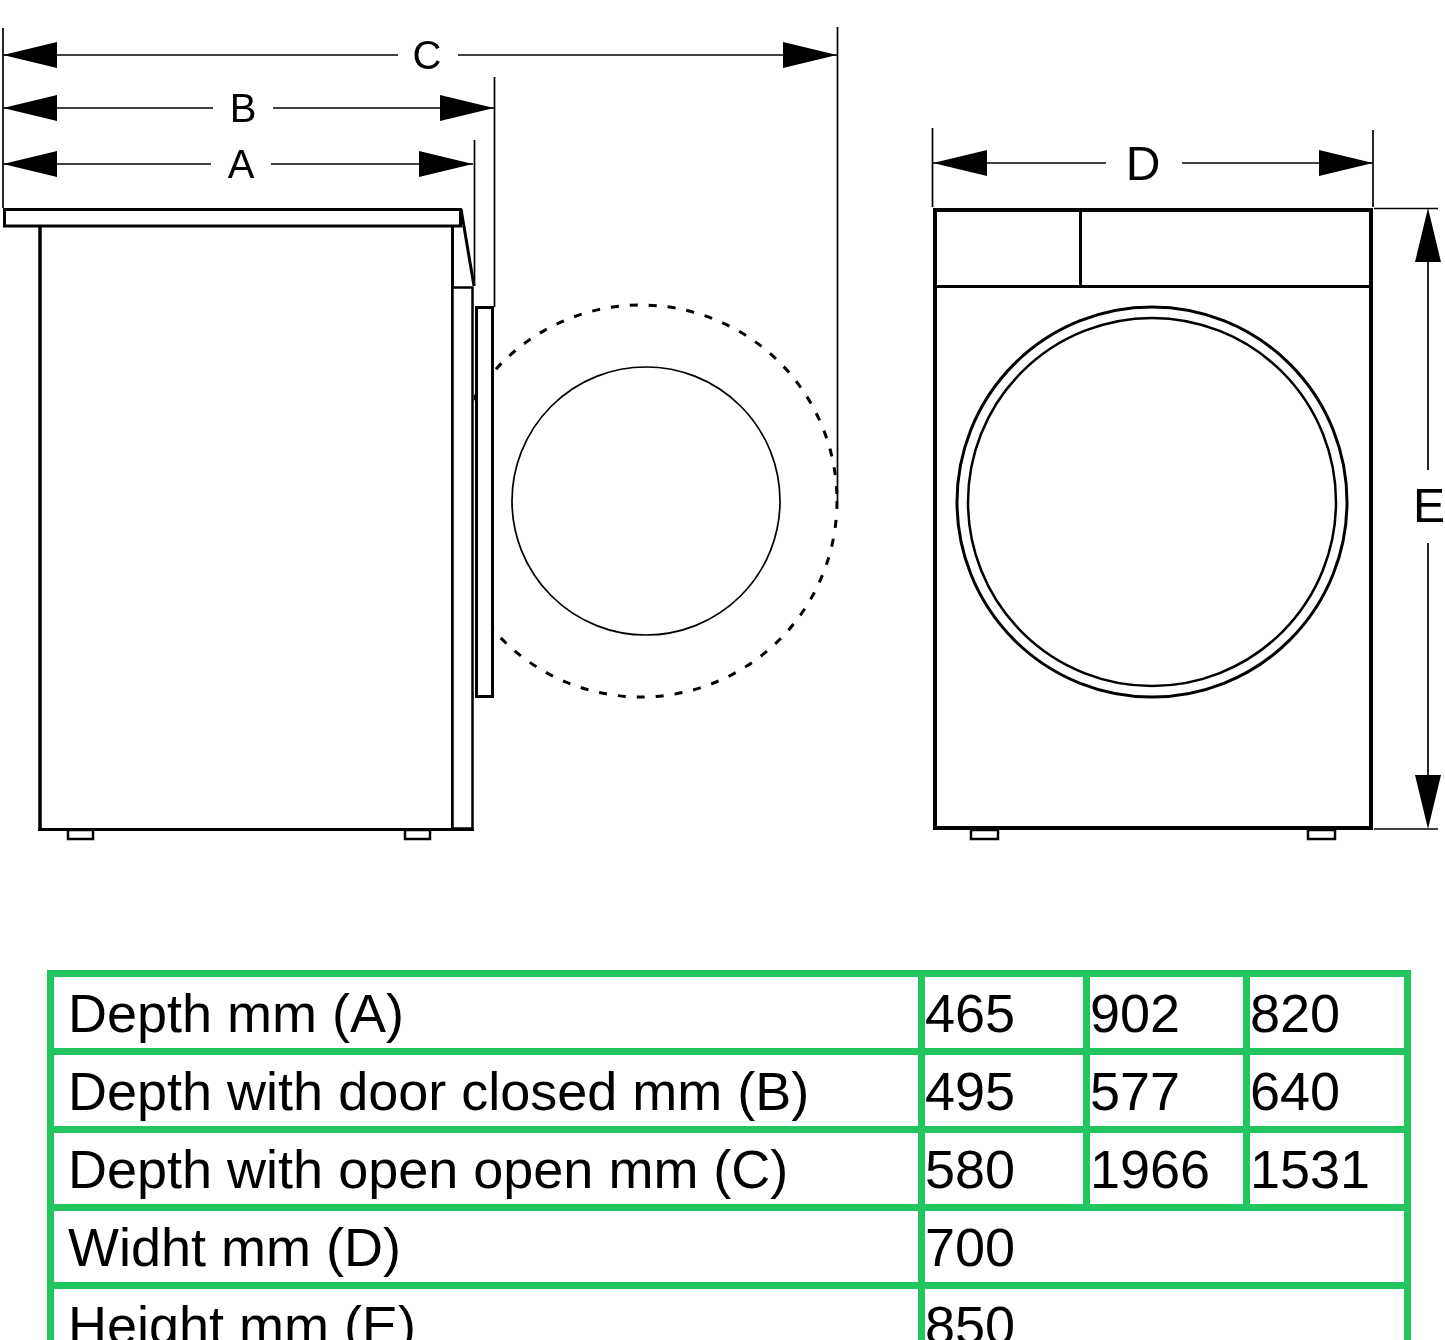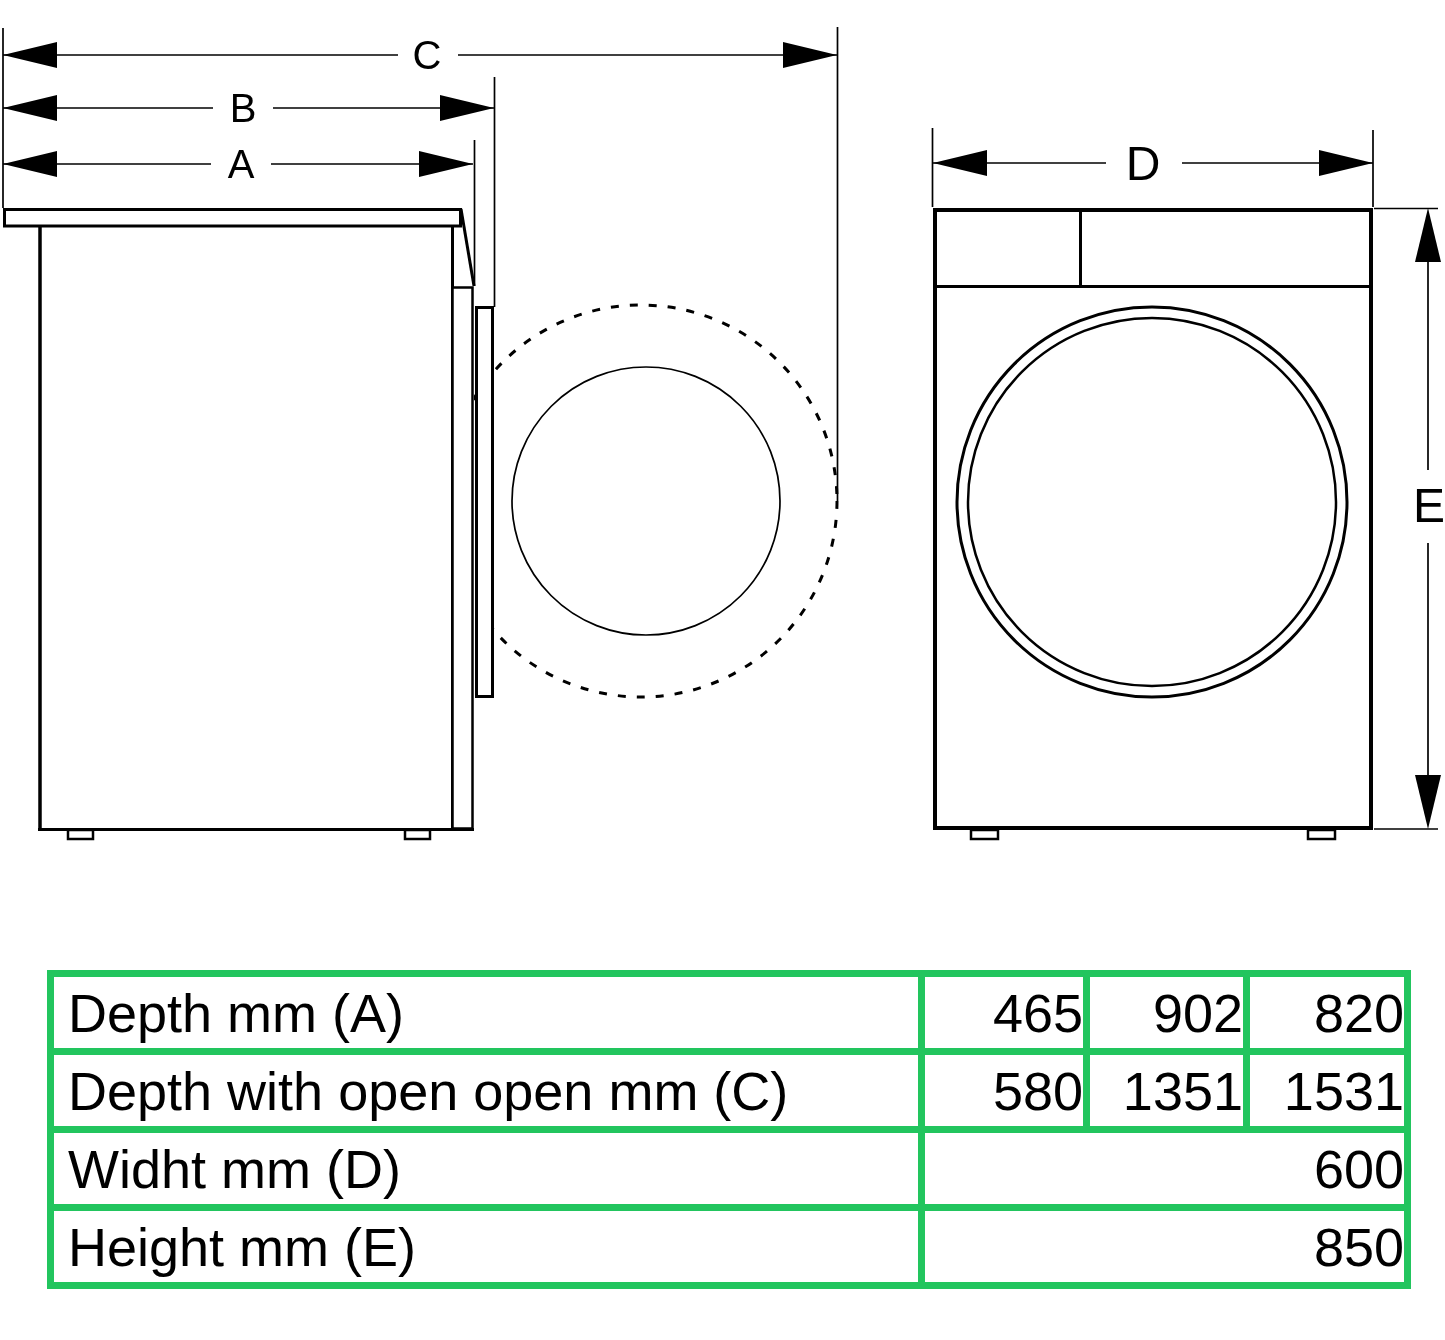--- a/index.html
+++ b/index.html
@@ -37,21 +37,21 @@
   }
   .dim-table td{
     border:7px solid #22c55e;
     height:71px;
     padding:0;
     vertical-align:middle;
     white-space:nowrap;
     overflow:hidden;
   }
   .dim-table td.lbl{text-align:left;padding-left:14px;}
-  .dim-table td.val{text-align:right;}
+  .dim-table td.val{text-align:left;}
 </style>
 </head>
 <body>
 
 <div id="canvas">
 
   <svg width="1445" height="1340" viewBox="0 0 1445 1340">
 
     <g>
 
@@ -148,28 +148,34 @@
         <col style="width:161px">
     </colgroup>
     <tbody>
         <tr>
       <td class="lbl">Depth mm (A)</td>
       <td class="val">465</td>
       <td class="val">902</td>
       <td class="val">820</td>
     </tr>
     <tr>
+      <td class="lbl">Depth with door closed mm (B)</td>
+      <td class="val">495</td>
+      <td class="val">577</td>
+      <td class="val">640</td>
+    </tr>
+    <tr>
       <td class="lbl">Depth with open open mm (C)</td>
       <td class="val">580</td>
-      <td class="val">1351</td>
+      <td class="val">1966</td>
       <td class="val">1531</td>
     </tr>
     <tr>
       <td class="lbl">Widht mm (D)</td>
-      <td class="val" colspan="3">600</td>
+      <td class="val" colspan="3">700</td>
     </tr>
     <tr>
       <td class="lbl">Height mm (E)</td>
       <td class="val" colspan="3">850</td>
     </tr>
   </tbody>
     </table>
 
 </div>
 

